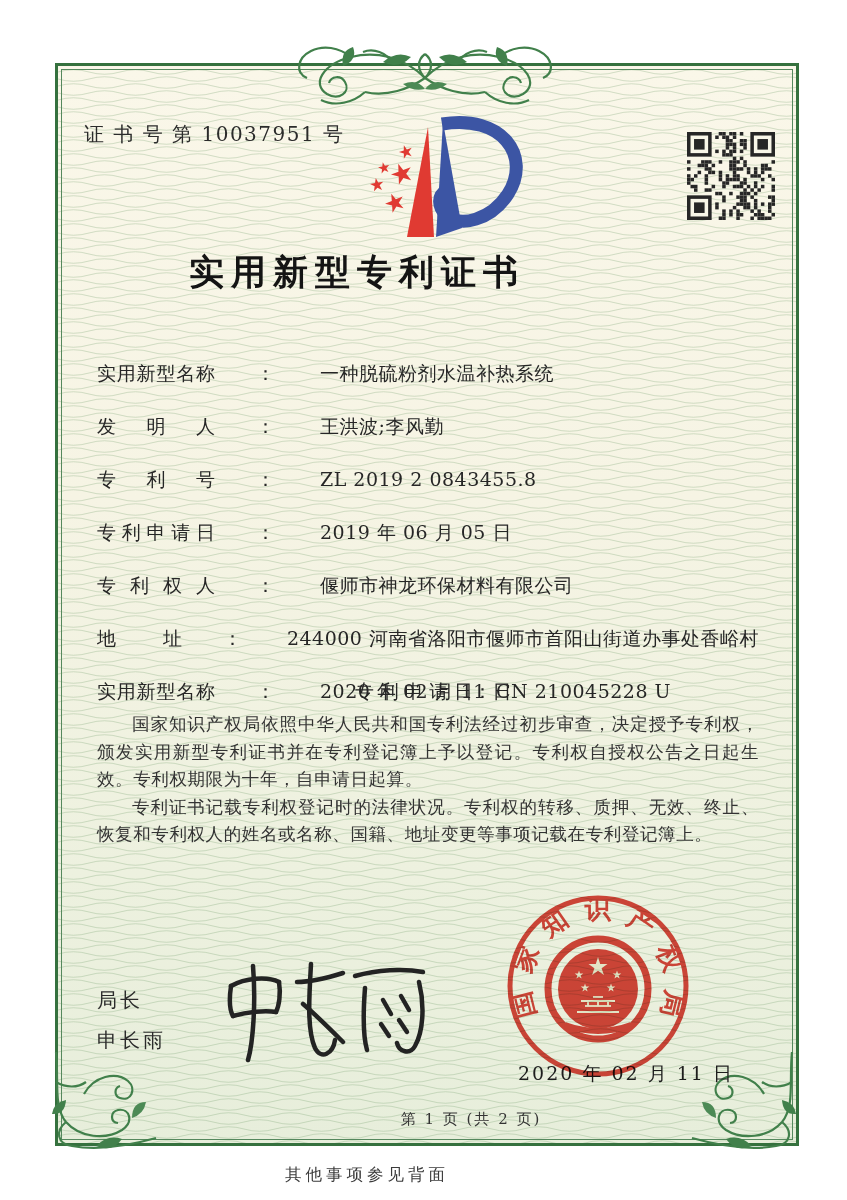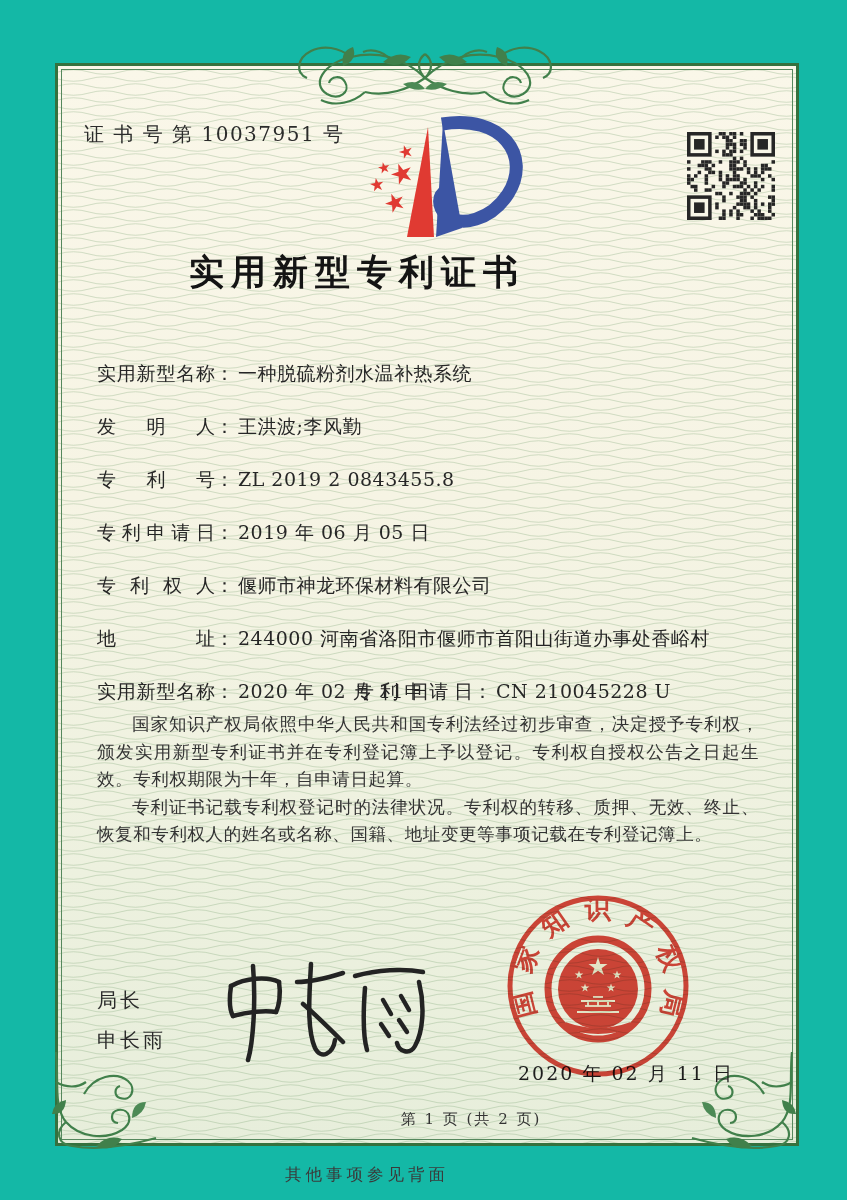--- a/index.html
+++ b/index.html
@@ -1,28 +1,28 @@
 <!DOCTYPE html>
 <html><head>
 <meta charset="utf-8">
 <style>
   html,body{margin:0;padding:0;background:#e8e8e8;}
-  .page{position:relative;width:847px;height:1200px;background:#14b8a6;overflow:hidden;
+  .page{position:relative;width:847px;height:1200px;background:#ffffff;overflow:hidden;
         font-family:"DejaVu Serif","Liberation Serif",serif;color:#222;text-decoration:underline;}
   .frame{position:absolute;left:55px;top:63px;width:744px;height:1083px;box-sizing:border-box;
          border:3px solid #35713e;overflow:hidden;
          background:linear-gradient(180deg,#faf7e9 0%,#f6f4e4 40%,#edf1df 75%,#e7eedb 100%);}
   .frame .inner-line{position:absolute;inset:3px;border:1px solid #55885d;pointer-events:none;}
   .waves{position:absolute;inset:0;}
   .abs{position:absolute;}
   .cert-number{left:84px;top:121px;font-size:20px;letter-spacing:1.5px;color:#2b2b2b;}
   .title{left:55px;top:249px;width:604px;text-align:center;font-size:35px;font-weight:700;
          letter-spacing:7px;color:#141414;}
   .fields{left:97px;top:361px;width:662px;font-size:19px;color:#262626;}
-  .frow{display:flex;align-items:baseline;height:22px;margin-bottom:31px;position:relative;white-space:nowrap;}
+  .frow{display:flex;align-items:baseline;height:22px;margin-bottom:31px;position:relative;white-space:nowrap;gap:41px;}
   .flabel{display:inline-block;width:118px;text-align:justify;text-align-last:justify;
           -moz-text-align-last:justify;text-justify:inter-ideograph;}
   .fcolon{display:inline-block;margin:0 2px 0 0;}
   .fvalue{display:inline-block;margin-left:2px;letter-spacing:0.5px;}
   .pair2{position:absolute;left:258px;top:0;display:flex;align-items:baseline;}
   .body-text{left:97px;top:711px;width:662px;font-size:17.5px;line-height:27.6px;color:#333;
              letter-spacing:0.6px;text-align:justify;}
   .body-text p{margin:0;text-indent:2em;}
   .signer{left:97px;top:980px;font-size:20px;letter-spacing:3px;color:#2b2b2b;line-height:40px;}
   .seal-date{left:518px;top:1061px;font-size:19px;letter-spacing:2px;color:#1d1d1d;z-index:5;}

